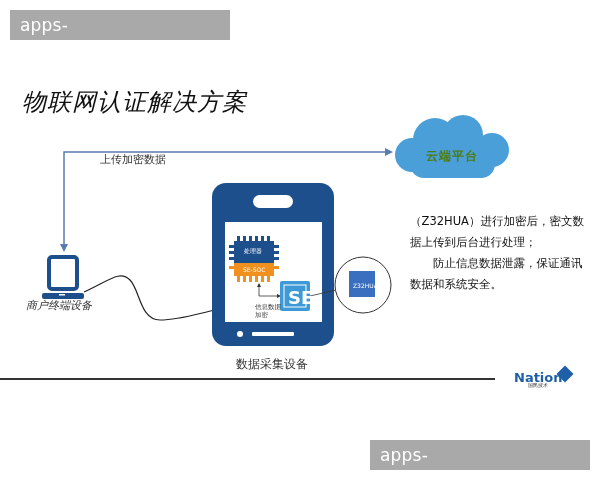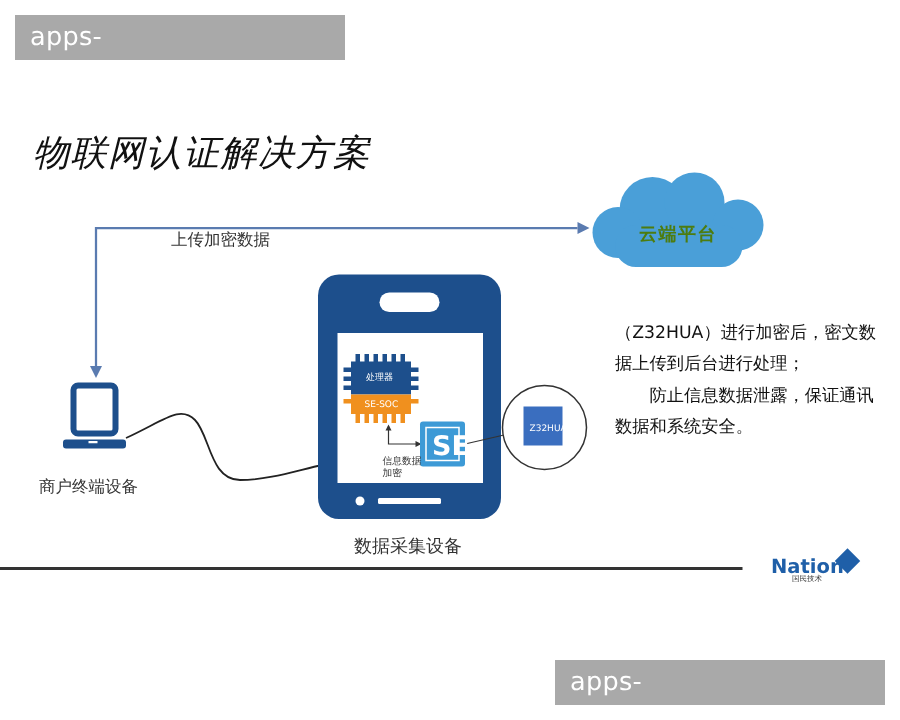--- a/index.html
+++ b/index.html
@@ -4,22 +4,22 @@
 <style>
   html, body { margin:0; padding:0; }
   body { width:600px; height:480px; background:#ffffff; position:relative; overflow:hidden;
          font-family:"DejaVu Sans", sans-serif; color:#222; }
   .watermark { position:absolute; background:#a9a9a9; color:#fff; font-size:17px;
                padding:0 10px; height:30px; line-height:30px; letter-spacing:0.2px; }
   .wm-top { left:10px; top:10px; width:200px; }
   .wm-bot { left:370px; top:440px; width:200px; }
   .title { position:absolute; left:22px; top:86px; font-size:24px; color:#111; letter-spacing:1px;font-style:italic; }
   .label-serif { position:absolute; font-family:"DejaVu Serif", serif; font-size:11px; color:#333; }
-  .upload-label { left:114px; top:152px; }
-  .terminal-label { left:26px; top:317px; }
+  .upload-label { left:100px; top:152px; }
+  .terminal-label { left:26px; top:298px;font-style:italic; }
   .device-label { left:236px; top:356px; font-size:12px;text-align:center; }
   svg.diagram { position:absolute; left:0; top:0; }
   .cloud-text { position:absolute; left:426px; top:148px; color:#4d7c0f; font-size:12px; font-weight:bold; letter-spacing:1px; }
   .desc { position:absolute; left:410px; top:211px; width:182px; font-size:11.5px; line-height:21px; color:#111; }
   .desc p { margin:0; }
   .indent { text-indent:2em; }
   .baseline { position:absolute; left:0; top:378px; width:495px; height:2px; background:#333; }
   .logo { position:absolute; left:514px; top:367px; }
   .logo-word { font-size:13px; font-weight:bold; color:#1f5fa8; }
   .logo-sub { position:absolute; left:14px; top:15px; font-size:5px; color:#333; }

